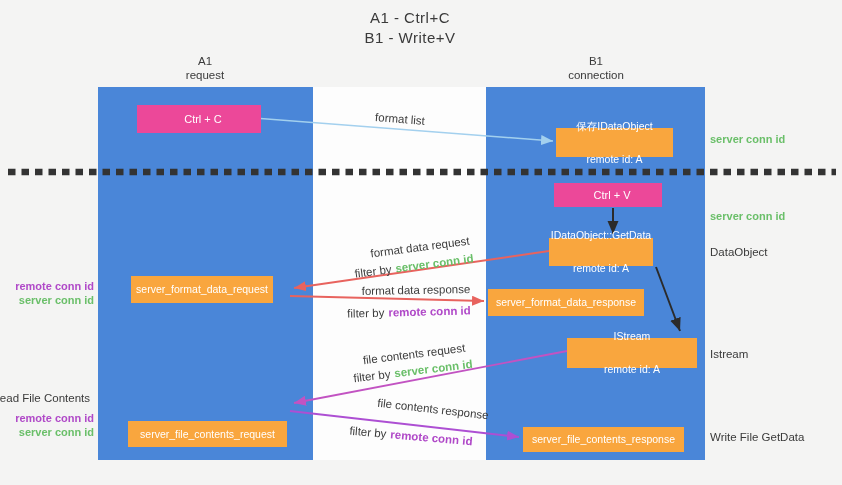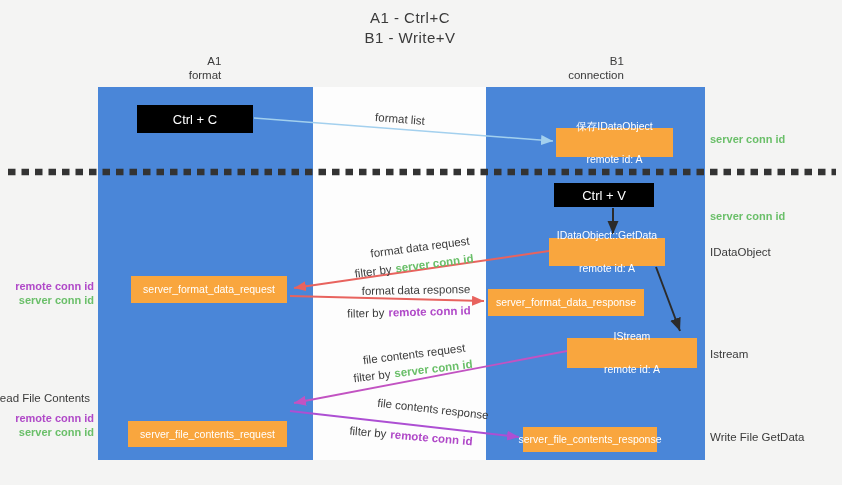--- a/index.html
+++ b/index.html
@@ -12,37 +12,37 @@
   }
   .canvas{position:relative;width:842px;height:485px;}
 
   .title{
     position:absolute;left:410px;top:8px;transform:translateX(-50%);
     text-align:center;font-size:15px;line-height:20px;color:#3a3a3a;letter-spacing:.5px;
   }
 
   .lane-header{
     position:absolute;transform:translateX(-50%);
-    text-align:right;font-size:11.5px;line-height:13.5px;color:#3a3a3a;
+    text-align:center;font-size:11.5px;line-height:13.5px;color:#3a3a3a;
   }
   .lane{
     position:absolute;top:87px;height:373px;background:#4a86d8;z-index:1;
   }
   .lane-gap{
     position:absolute;top:87px;height:373px;background:#fdfdfd;z-index:0;
   }
 
   .overlay{position:absolute;left:0;top:0;z-index:2;pointer-events:none;}
 
   .box{
     position:absolute;z-index:3;
     display:flex;flex-direction:column;align-items:center;justify-content:center;
     color:#ffffff;text-align:center;
   }
-  .green-box{background:#000000;font-size:13px;}
+  .green-box{background:#ec4899;font-size:11px;padding-left:8px;}
   .orange-box{background:#f9a63e;font-size:10.5px;line-height:13px;gap:20px;}
 
   .alabel{
     position:absolute;z-index:4;white-space:nowrap;
     font-size:11.5px;color:#3d3d3d;
     transform-origin:center;
   }
   .alabel .green{color:#6abf69;font-weight:bold;margin-left:4px;}
   .alabel .purple{color:#b049c8;font-weight:bold;margin-left:4px;}
 
@@ -58,21 +58,21 @@
 
 <div class="canvas">
 
   <div class="title">
     <div>A1 - Ctrl+C</div>
     <div>B1 - Write+V</div>
   </div>
 
   <div class="lane-header" style="left:205px;top:55px;">
     <div>A1</div>
-    <div>format</div>
+    <div>request</div>
   </div>
   <div class="lane-header" style="left:596px;top:55px;">
     <div>B1</div>
     <div>connection</div>
   </div>
 
   <div class="lane-gap" style="left:313px;width:174px;"></div>
 
   <div class="lane" style="left:98px;width:215px;"></div>
   <div class="lane" style="left:486px;width:219px;"></div>
@@ -109,46 +109,46 @@
     <line x1="290" y1="296" x2="484" y2="301" stroke="#e8635e" stroke-width="2" marker-end="url(#mk-red)"></line>
 
     <line x1="567" y1="351" x2="294" y2="403" stroke="#c253c2" stroke-width="1.8" marker-end="url(#mk-mag)"></line>
 
     <line x1="290" y1="411" x2="519" y2="437" stroke="#ad4fd3" stroke-width="1.8" marker-end="url(#mk-pur)"></line>
   </svg>
 
   <div class="box green-box" style="left:137px;top:105px;width:116px;height:28px;">
     <div>Ctrl + C</div>
   </div>
-  <div class="box orange-box" style="left:131px;top:276px;width:156px;height:27px;">
+  <div class="box orange-box" style="left:131px;top:276px;width:142px;height:27px;">
     <div>server_format_data_request</div>
   </div>
   <div class="box orange-box" style="left:128px;top:393px;width:159px;height:26px;margin-top:28px;">
     <div>server_file_contents_request</div>
   </div>
 
   <div class="box orange-box" style="left:556px;top:128px;width:117px;height:29px;">
     <div>保存IDataObject</div>
     <div>remote id: A</div>
   </div>
   <div class="box green-box" style="left:554px;top:183px;width:100px;height:24px;">
     <div>Ctrl + V</div>
   </div>
-  <div class="box orange-box" style="left:549px;top:238px;width:116px;height:28px;">
+  <div class="box orange-box" style="left:549px;top:238px;width:104px;height:28px;">
     <div>IDataObject::GetData</div>
     <div>remote id: A</div>
   </div>
   <div class="box orange-box" style="left:488px;top:289px;width:156px;height:27px;">
     <div>server_format_data_response</div>
   </div>
   <div class="box orange-box" style="left:567px;top:338px;width:130px;height:30px;">
     <div>IStream</div>
     <div>remote id: A</div>
   </div>
-  <div class="box orange-box" style="left:523px;top:427px;width:134px;height:25px;">
+  <div class="box orange-box" style="left:523px;top:427px;width:161px;height:25px;">
     <div>server_file_contents_response</div>
   </div>
 
   <div class="alabel" style="left:400px;top:119px;transform:translate(-50%,-50%) rotate(4.5deg);">format list</div>
 
   <div class="alabel" style="left:420px;top:247px;transform:translate(-50%,-50%) rotate(-7.5deg);">format data request</div>
   <div class="alabel" style="left:414px;top:266px;transform:translate(-50%,-50%) rotate(-7.5deg);">
     <span>filter by</span><span class="green">server conn id</span>
   </div>
 
@@ -172,17 +172,17 @@
     <div class="green">server conn id</div>
   </div>
   <div class="side-label" style="right:752px;top:392px;">Read File Contents</div>
   <div class="side-group right-align" style="right:748px;top:411px;">
     <div class="purple">remote conn id</div>
     <div class="green">server conn id</div>
   </div>
 
   <div class="side-label green-side" style="left:710px;top:133px;">server conn id</div>
   <div class="side-label green-side" style="left:710px;top:210px;">server conn id</div>
-  <div class="side-label" style="left:710px;top:246px;">IDataObject</div>
+  <div class="side-label" style="left:710px;top:246px;">DataObject</div>
   <div class="side-label" style="left:710px;top:348px;">Istream</div>
   <div class="side-label" style="left:710px;top:431px;">Write File GetData</div>
 
 </div>
 
 </body></html>

